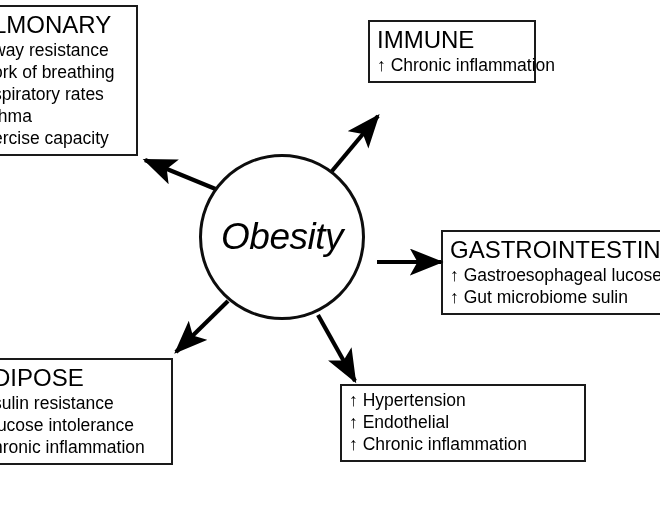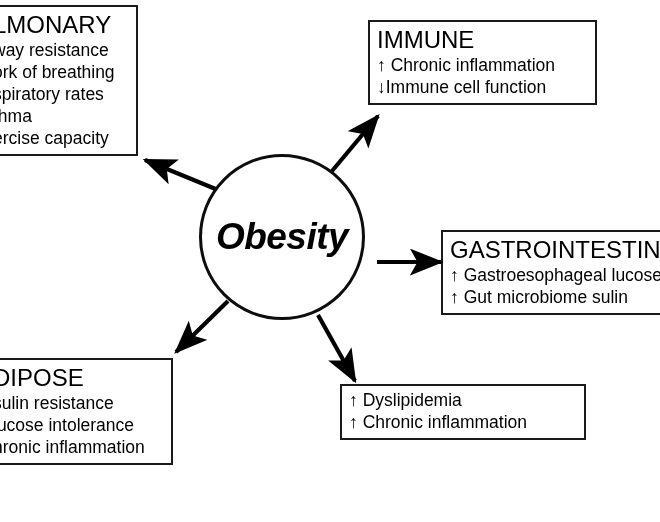--- a/index.html
+++ b/index.html
@@ -59,21 +59,21 @@
     border: 3px solid #0d0d0d;
     border-radius: 50%;
     background: #ffffff;
     display: flex;
     align-items: center;
     justify-content: center;
     z-index: 3;
   }
   #center-label {
     font-size: 37px;
-    font-weight: bold;
+    font-weight: normal;
     font-style: italic;
     letter-spacing: -0.5px;
     color: #000000;
     white-space: nowrap;
   }
 
   
   #arrows {
     position: absolute;
     left: 0;
@@ -122,47 +122,48 @@
       <span>spiratory rates</span>
     </div>
     <div class="sys-item">
       <span>thma</span>
     </div>
     <div class="sys-item">
       <span>ercise capacity</span>
     </div>
   </div>
 
-  <div class="sys-box" style="left:368px; top:20px; width:229px;">
+  <div class="sys-box" style="left:368px; top:20px; width:168px;">
     <div class="sys-title">IMMUNE</div>
     <div class="sys-item">
       <span class="updown">↑</span>
       <span>Chronic inflammation</span>
-    </div>
-    <div class="sys-item">
-      <span class="updown">↓</span><span>Immune cell function</span>
     </div>
   </div>
 
   <div class="sys-box clip-right" style="left:441px; top:230px; width:233px;">
     <div class="sys-title">GASTROINTESTIN</div>
     <div class="sys-item">
       <span class="updown">↑</span>
       <span>Gastroesophageal lucose</span>
     </div>
     <div class="sys-item">
       <span class="updown">↑</span>
       <span>Gut microbiome sulin</span>
     </div>
   </div>
 
   <div class="sys-box" style="left:340px; top:384px; width:246px;">
     <div class="sys-item">
       <span class="updown">↑</span>
-      <span>Dyslipidemia</span>
+      <span>Hypertension</span>
+    </div>
+    <div class="sys-item">
+      <span class="updown">↑</span>
+      <span>Endothelial</span>
     </div>
     <div class="sys-item">
       <span class="updown">↑</span>
       <span>Chronic inflammation</span>
     </div>
   </div>
 
   <div class="sys-box clip-left" style="left:-14px; top:358px; width:187px;">
     <div class="sys-title">DIPOSE</div>
     <div class="sys-item">

